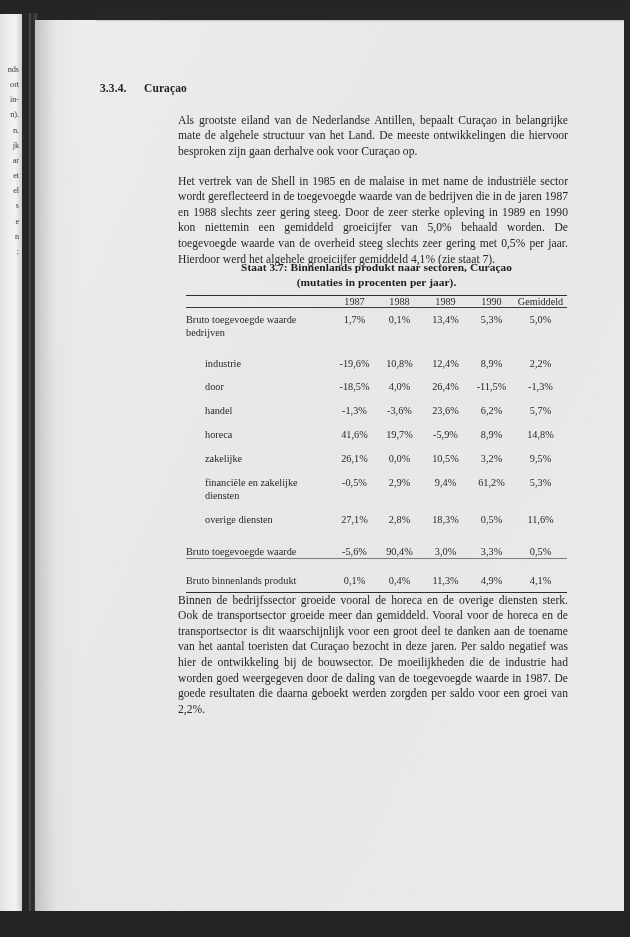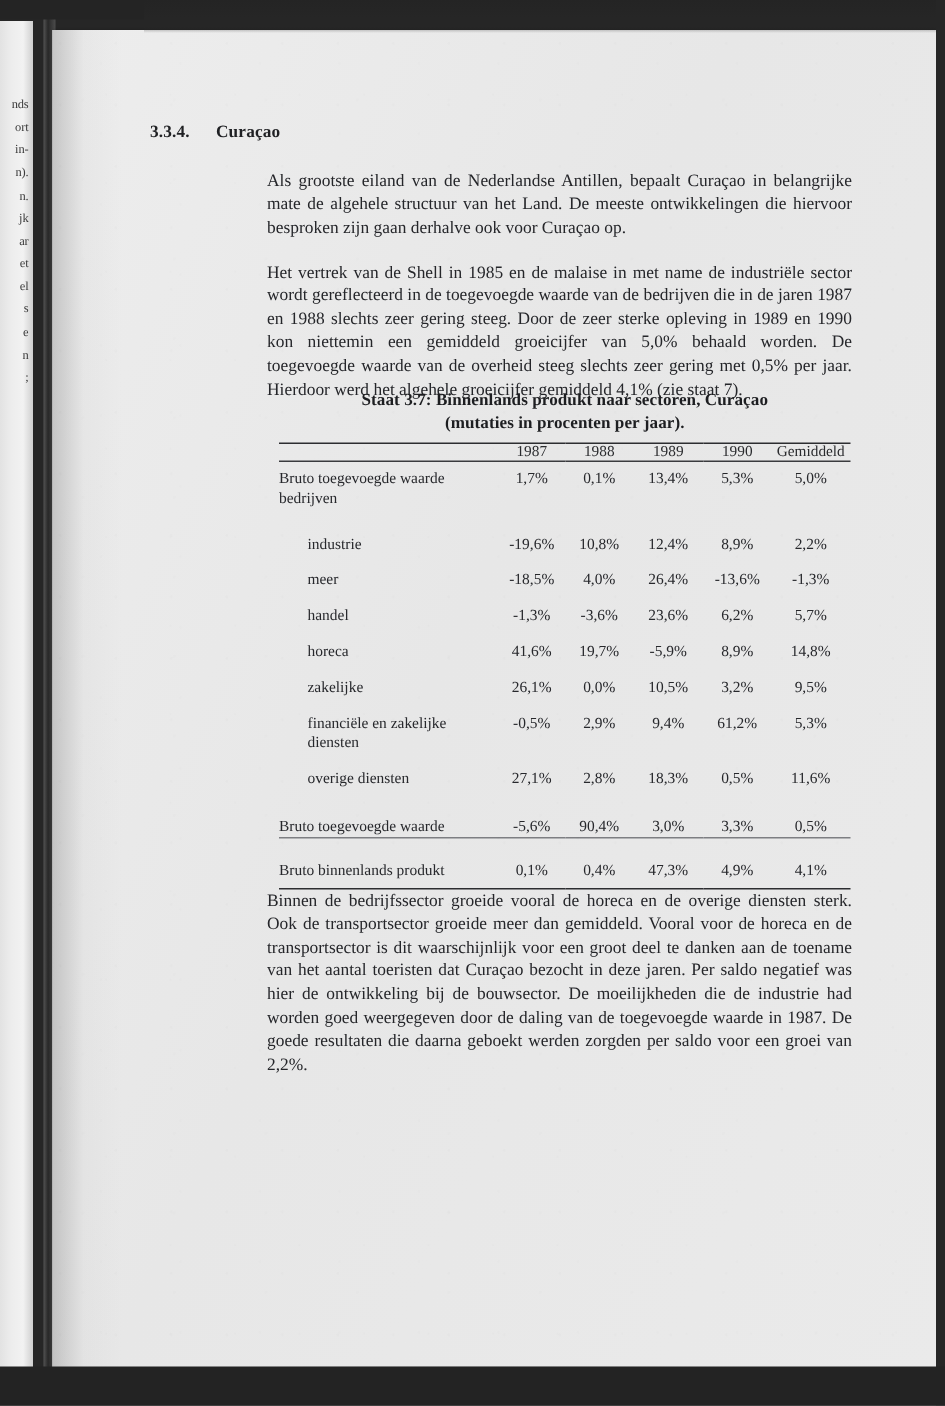--- a/index.html
+++ b/index.html
@@ -348,25 +348,25 @@
             </tr>
             <tr class="data indent">
               <td class="lbl">industrie</td>
               <td class="num">-19,6%</td>
               <td class="num">10,8%</td>
               <td class="num">12,4%</td>
               <td class="num">8,9%</td>
               <td class="num last">2,2%</td>
             </tr>
             <tr class="data indent">
-              <td class="lbl">meer</td>
+              <td class="lbl">door</td>
               <td class="num">-18,5%</td>
               <td class="num">4,0%</td>
               <td class="num">26,4%</td>
-              <td class="num">-13,6%</td>
+              <td class="num">-11,5%</td>
               <td class="num last">-1,3%</td>
             </tr>
             <tr class="data indent">
               <td class="lbl">handel</td>
               <td class="num">-1,3%</td>
               <td class="num">-3,6%</td>
               <td class="num">23,6%</td>
               <td class="num">6,2%</td>
               <td class="num last">5,7%</td>
             </tr>
@@ -416,21 +416,21 @@
             <tr class="rule-thin">
               <td colspan="6"></td>
             </tr>
             <tr class="spacer">
               <td colspan="6"></td>
             </tr>
             <tr class="data">
               <td class="lbl">Bruto binnenlands produkt</td>
               <td class="num">0,1%</td>
               <td class="num">0,4%</td>
-              <td class="num">47,3%</td>
+              <td class="num">11,3%</td>
               <td class="num">4,9%</td>
               <td class="num last">4,1%</td>
             </tr>
             <tr class="rule-bottom">
               <td colspan="6"></td>
             </tr>
           </tbody>
       </table>
     </div>
 

